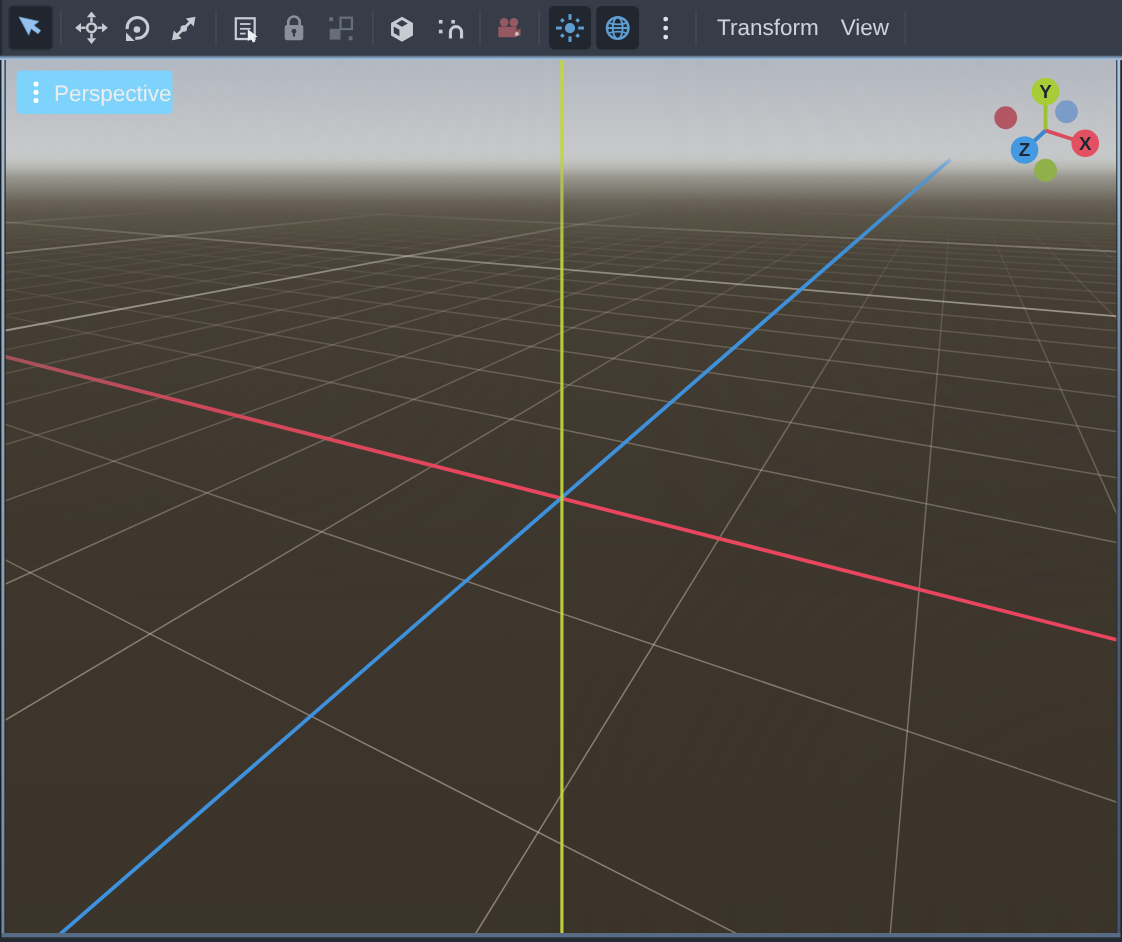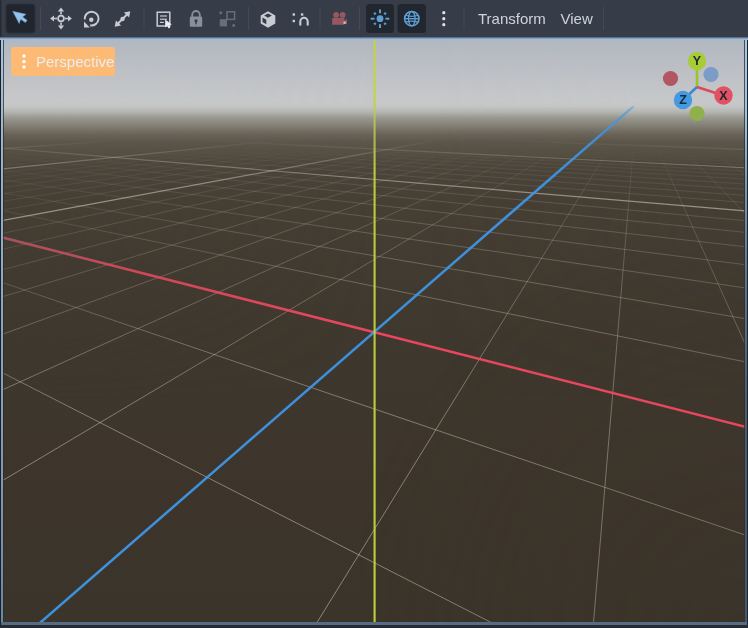--- a/index.html
+++ b/index.html
@@ -312,21 +312,21 @@
 <path d="M 405.5 15.299999999999999 Q 411.8 17.3 418.1 15.299999999999999" fill="none" stroke="#5d9fd3" stroke-width="1.2"></path>
 <path d="M 405.5 22.099999999999998 Q 411.8 20.099999999999998 418.1 22.099999999999998" fill="none" stroke="#5d9fd3" stroke-width="1.2"></path>
 <circle cx="443.8" cy="12.7" r="1.6" fill="#dfe3e7"></circle>
 <circle cx="443.8" cy="18.7" r="1.6" fill="#dfe3e7"></circle>
 <circle cx="443.8" cy="24.7" r="1.6" fill="#dfe3e7"></circle>
 <line x1="464" y1="7" x2="464" y2="30" stroke="#434a56" stroke-width="1"></line>
 <text x="478" y="23.6" font-size="15" fill="#ced3da">Transform</text>
 <text x="560.5" y="23.6" font-size="15" fill="#ced3da">View</text>
 <line x1="603.5" y1="7" x2="603.5" y2="30" stroke="#434a56" stroke-width="1"></line>
   </svg>
-<div style="position:absolute;left:11px;top:47px;width:104px;height:29px;background:#fdba74;border-radius:3px;">
+<div style="position:absolute;left:11px;top:47px;width:104px;height:29px;background:#7dd3fc;border-radius:3px;">
 <svg width="104" height="29" style="position:absolute;left:0;top:0">
 <circle cx="13" cy="9" r="1.7" fill="#fff"></circle>
       <circle cx="13" cy="14.5" r="1.7" fill="#fff"></circle>
       <circle cx="13" cy="20" r="1.7" fill="#fff"></circle>
 <text x="25" y="20" font-size="15" fill="#ecedee" font-family="Liberation Sans, sans-serif">Perspective</text>
 </svg>
   </div>
 <svg width="120" height="90" viewBox="640 45 120 90" style="position:absolute;left:640px;top:45px" font-family="Liberation Sans, sans-serif" font-weight="bold">
     <line x1="697.0" y1="87.0" x2="697" y2="61" stroke="#9cc32c" stroke-width="2.6"></line>
 <line x1="697.0" y1="87.0" x2="723.5" y2="95.5" stroke="#d94a5c" stroke-width="2.6"></line>

